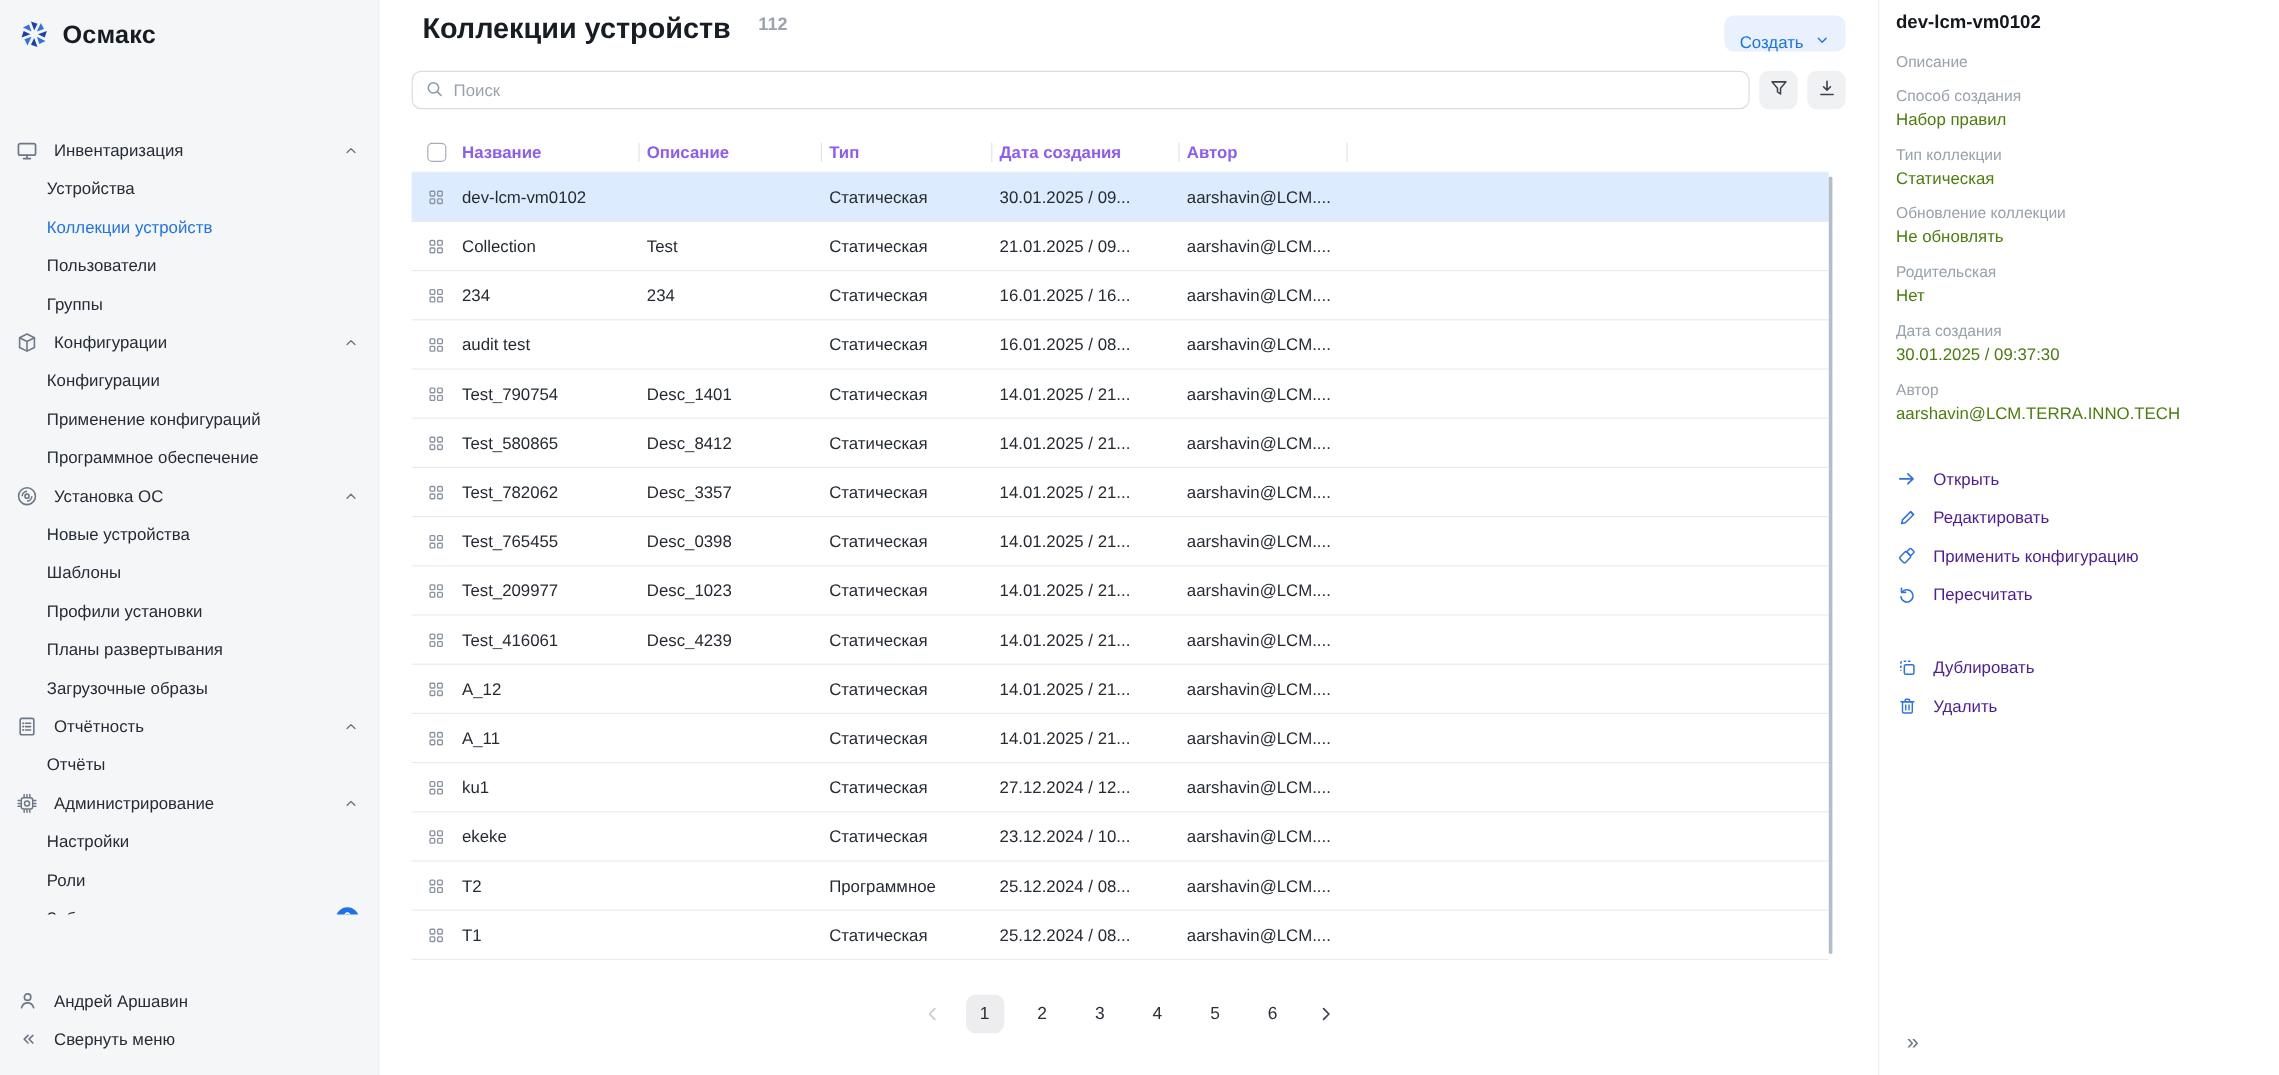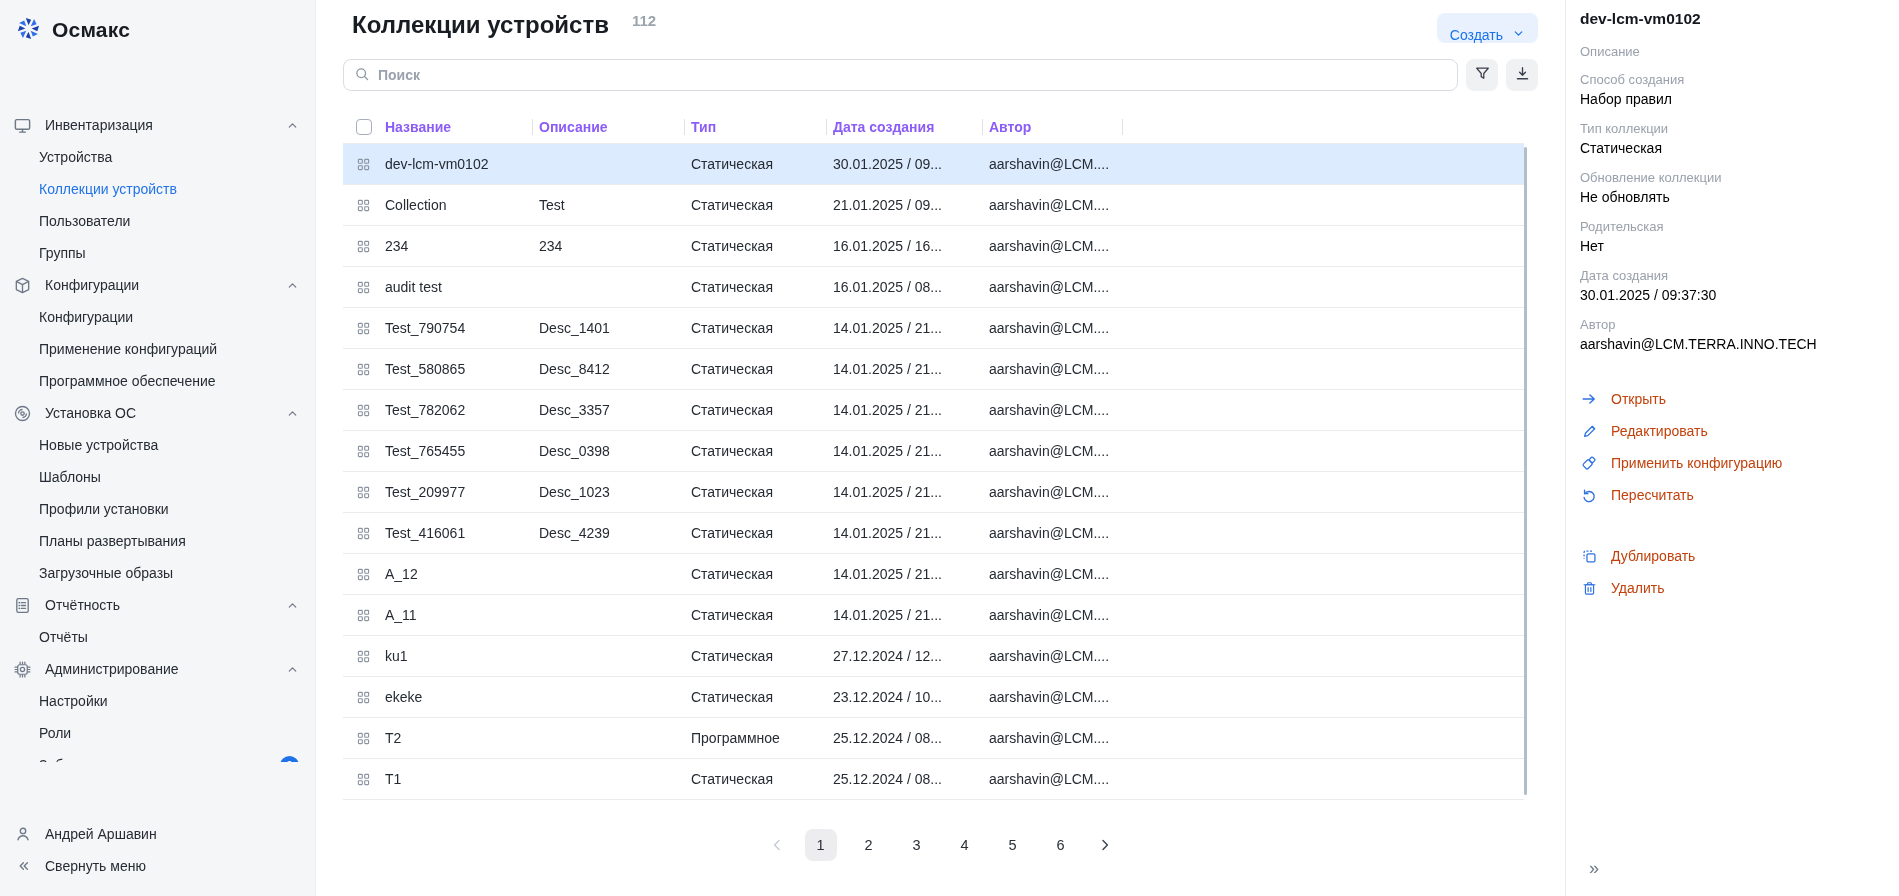--- a/index.html
+++ b/index.html
@@ -53,21 +53,21 @@
     display:flex; align-items:flex-end; gap:9px; cursor:pointer; margin-top:2px;
   }
   .toolbar { display:flex; align-items:center; gap:8px; margin-top:16px; }
   .search {
     flex:1; height:32px; border:1px solid #d9dde2; border-radius:8px;
     display:flex; align-items:center; gap:8px; padding:0 10px; background:#fff;
   }
   .search svg { color:#8d97a5; flex:0 0 auto; }
   .search input {
     border:none; outline:none; flex:1; font-size:14px; font-family:inherit;
-    color:#22262e; background:transparent;font-weight:bold;
+    color:#22262e; background:transparent;
   }
   .search input::placeholder { color:#9aa2ad; }
   .icon-btn {
     width:32px; height:32px; flex:0 0 auto; border:none; border-radius:8px;
     background:#f0f1f3; color:#3b424d; display:flex; align-items:center;
     justify-content:center; cursor:pointer;
   }
 
   
   .table { margin-top:20px; margin-right:14px; position:relative; }
@@ -105,24 +105,24 @@
   .pg-nav.next { color:#3c434e; }
 
   
   .details {
     width:334px; flex:0 0 334px; border-left:1px solid #e8eaee;
     padding:10px 16px 16px 14px; position:relative;
   }
   .d-title { font-size:15.5px; font-weight:700; color:#14181d; margin-bottom:16px; }
   .field { margin-bottom:13px; }
   .f-label { font-size:13px; color:#99a1ac; margin-bottom:3px; }
-  .f-value { font-size:14px; color:#000000; min-height:0; line-height:18px; }
+  .f-value { font-size:14px; color:#4d7c0f; min-height:0; line-height:18px; }
   .actions { margin-top:30px; }
   .actions.secondary { margin-top:29px; }
-  .action { display:flex; align-items:center; gap:13px; height:32px; font-size:14px; color:#c2410c; cursor:pointer; }
+  .action { display:flex; align-items:center; gap:13px; height:32px; font-size:14px; color:#4c1d95; cursor:pointer; }
   .action .a-icon { width:18px; height:18px; color:#2e72e2; display:flex; align-items:center; justify-content:center; }
   .collapse-btn {
     position:absolute; left:23px; bottom:17px; color:#6f7987; font-size:18px;
     background:none; border:none; cursor:pointer; font-family:inherit;
   }
 </style>
 </head>
 <body>
 
 <div class="app">

